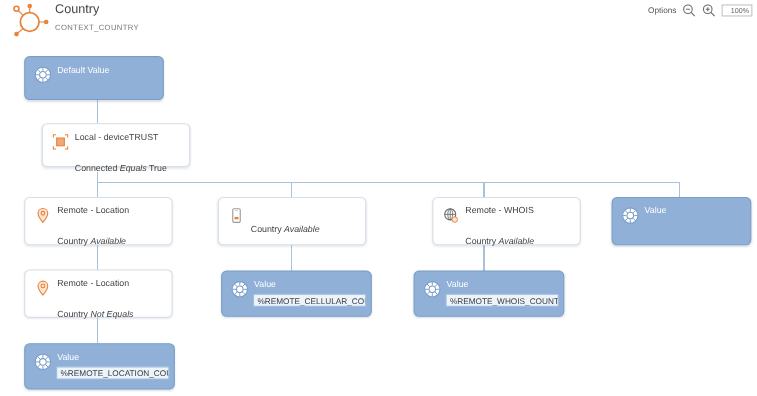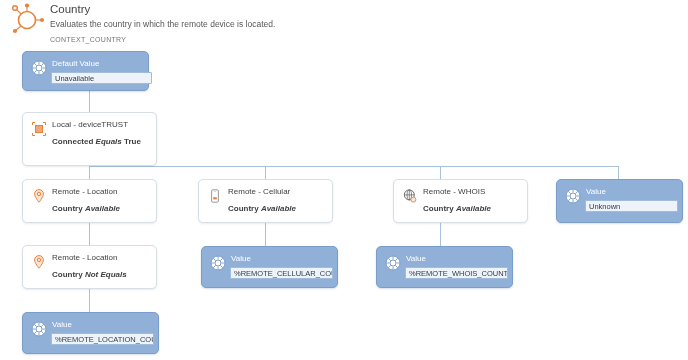--- a/index.html
+++ b/index.html
@@ -123,23 +123,22 @@
     font-size: 8px;
     line-height: 11px;
     color: #3f3f3f;
     white-space: nowrap;
   }
   .node-value .node-line1 { color: #ffffff; }
   .node-line2 {
     font-size: 8px;
     line-height: 12px;
     color: #3f3f3f;
-    margin-top: 6px;
+    margin-top: 17px;
     white-space: nowrap;
-    font-weight: bold;
   }
   .node-line2 em { font-style: italic; }
 
   .value-input {
     position: absolute;
     left: 28px;
     top: 20px;
     height: 12px;
     background: #eef3f9;
     border: 1px solid #9fbcdc;
@@ -167,24 +166,45 @@
       <line x1="13" y1="24" x2="8" y2="28" stroke="#e8833a" stroke-width="1.1"></line>
       <circle cx="7" cy="6" r="2.3" fill="none" stroke="#e8833a" stroke-width="1.4"></circle>
       <circle cx="19" cy="3.5" r="2.1" fill="#e8833a"></circle>
       <circle cx="34" cy="18" r="2.1" fill="#e8833a"></circle>
       <circle cx="7" cy="29" r="2.1" fill="#e8833a"></circle>
     </svg>
   </span>
 
   <div class="header-texts">
     <div class="title">Country</div>
-    <div class="subtitle">Evaluates the country in which the remote device is located.</div>
     <div class="ctxkey">CONTEXT_COUNTRY</div>
   </div>
 
+  <div class="tools">
+    <span class="tools-label">Options</span>
+
+    <span class="tool-icon">
+      <svg viewBox="0 0 13 13" width="13" height="13">
+        <circle cx="5.4" cy="5.4" r="3.9" fill="none" stroke="#6b6b6b" stroke-width="1"></circle>
+        <line x1="8.3" y1="8.3" x2="11.6" y2="11.6" stroke="#6b6b6b" stroke-width="1.1"></line>
+        <line x1="3.6" y1="5.4" x2="7.2" y2="5.4" stroke="#6b6b6b" stroke-width="1"></line>
+      </svg>
+    </span>
+
+    <span class="tool-icon">
+      <svg viewBox="0 0 13 13" width="13" height="13">
+        <circle cx="5.4" cy="5.4" r="3.9" fill="none" stroke="#6b6b6b" stroke-width="1"></circle>
+        <line x1="8.3" y1="8.3" x2="11.6" y2="11.6" stroke="#6b6b6b" stroke-width="1.1"></line>
+        <line x1="3.6" y1="5.4" x2="7.2" y2="5.4" stroke="#6b6b6b" stroke-width="1"></line>
+        <line x1="5.4" y1="3.6" x2="5.4" y2="7.2" stroke="#6b6b6b" stroke-width="1"></line>
+      </svg>
+    </span>
+
+    <div class="zoom-field">100%</div>
+  </div>
 </div>
 
 <div class="canvas">
 
   <svg class="edges">
     <g stroke="#a9c2dc" stroke-width="1" fill="none" shape-rendering="crispEdges">
 
       <line x1="89" y1="51" x2="89" y2="72"></line>
 
       <line x1="89" y1="116" x2="89" y2="126"></line>
@@ -219,24 +239,23 @@
           <line x1="3.2" y1="3.2" x2="5.6" y2="5.6"></line>
             <line x1="10.4" y1="10.4" x2="12.8" y2="12.8"></line>
           <line x1="12.8" y1="3.2" x2="10.4" y2="5.6"></line>
             <line x1="5.6" y1="10.4" x2="3.2" y2="12.8"></line>
         </g>
       </svg>
     </span>
     <div class="node-body">
       <div class="node-line1">Default Value</div>
     </div>
-    <div class="value-input" style="width:101px;">Unavailable</div>
-  </div>
-
-  <div class="node node-plain" style="left:22px; top:72px; width:135px; height:54px;">
+  </div>
+
+  <div class="node node-plain" style="left:38px; top:72px; width:135px; height:40px;">
     <span class="node-icon">
       <svg viewBox="0 0 16 16" width="16" height="16">
         <rect x="4.5" y="4.5" width="7" height="7" fill="#f0a878" stroke="#e8833a" stroke-width="1"></rect>
         <g stroke="#e8833a" stroke-width="1" fill="none">
           <polyline points="1.5,4 1.5,1.5 4,1.5"></polyline>
           <polyline points="12,1.5 14.5,1.5 14.5,4"></polyline>
           <polyline points="14.5,12 14.5,14.5 12,14.5"></polyline>
           <polyline points="4,14.5 1.5,14.5 1.5,12"></polyline>
         </g>
       </svg>
@@ -262,21 +281,20 @@
 
   <div class="node node-plain" style="left:198px; top:139px; width:135px; height:44px;">
     <span class="node-icon">
       <svg viewBox="0 0 16 16" width="16" height="16">
         <rect x="4.6" y="1.8" width="6.8" height="12.4" rx="1.2" fill="#ffffff" stroke="#9a9a9a" stroke-width="1"></rect>
         <rect x="6.2" y="9.2" width="3.6" height="2.2" fill="#e8833a"></rect>
         <line x1="6.6" y1="3.4" x2="9.4" y2="3.4" stroke="#c9c9c9" stroke-width="0.8"></line>
       </svg>
     </span>
     <div class="node-body">
-      <div class="node-line1">Remote - Cellular</div>
       <div class="node-line2"><span>Country </span><em>Available</em></div>
     </div>
   </div>
 
   <div class="node node-plain" style="left:393px; top:139px; width:135px; height:44px;">
     <span class="node-icon">
       <svg viewBox="0 0 16 16" width="16" height="16">
         <circle cx="7.3" cy="6.9" r="5" fill="none" stroke="#6b6b6b" stroke-width="1"></circle>
         <ellipse cx="7.3" cy="6.9" rx="2.2" ry="5" fill="none" stroke="#6b6b6b" stroke-width="0.8"></ellipse>
         <line x1="2.3" y1="6.9" x2="12.3" y2="6.9" stroke="#6b6b6b" stroke-width="0.8"></line>
@@ -303,21 +321,20 @@
           <line x1="3.2" y1="3.2" x2="5.6" y2="5.6"></line>
             <line x1="10.4" y1="10.4" x2="12.8" y2="12.8"></line>
           <line x1="12.8" y1="3.2" x2="10.4" y2="5.6"></line>
             <line x1="5.6" y1="10.4" x2="3.2" y2="12.8"></line>
         </g>
       </svg>
     </span>
     <div class="node-body">
       <div class="node-line1">Value</div>
     </div>
-    <div class="value-input" style="width:93px;">Unknown</div>
   </div>
 
   <div class="node node-plain" style="left:22px; top:205px; width:135px; height:44px;">
     <span class="node-icon">
       <svg viewBox="0 0 16 16" width="16" height="16">
         <path d="M8 1.6c-2.5 0-4.4 1.9-4.4 4.3 0 3.1 4.4 8.3 4.4 8.3s4.4-5.2 4.4-8.3c0-2.4-1.9-4.3-4.4-4.3z" fill="#fbe6d6" stroke="#e8833a" stroke-width="1"></path>
         <circle cx="8" cy="5.9" r="1.7" fill="none" stroke="#e8833a" stroke-width="1"></circle>
       </svg>
     </span>
     <div class="node-body">

